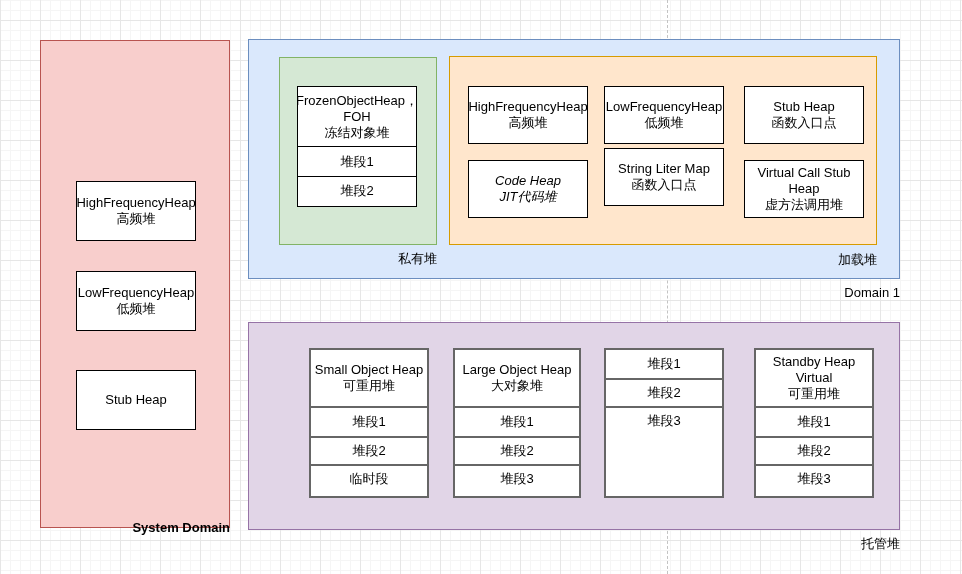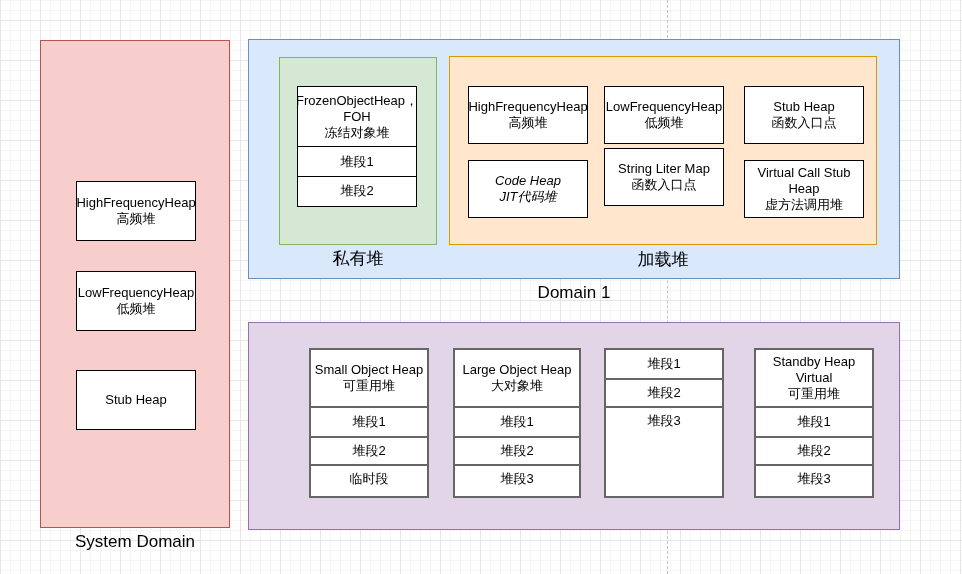--- a/index.html
+++ b/index.html
@@ -31,21 +31,21 @@
   .c-orange { background:#FFE6CC; border:1px solid #D79B00; }
   .c-purple { background:#E1D5E7; border:1px solid #9673A6; }
   .wbox {
     position:absolute; box-sizing:border-box;
     background:#ffffff; border:1px solid #000000;
     display:flex; flex-direction:column; align-items:center; justify-content:center;
     text-align:center; font-size:13px; line-height:16px;
   }
   .ext-label {
     position:absolute; box-sizing:border-box;
-    text-align:center; font-size:17px; line-height:16px; height:16px;
+    text-align:right; font-size:13px; line-height:16px; height:16px;
   }
   
   .tbl-black {
     position:absolute; box-sizing:border-box;
     background:#ffffff; border:1px solid #000000;
   }
   .tbl-black .hdr {
     box-sizing:border-box; height:60px; border-bottom:1px solid #000;
     display:flex; flex-direction:column; align-items:center; justify-content:center;
     text-align:center; font-size:13px; line-height:16px;
@@ -86,21 +86,21 @@
       <span>高频堆</span>
     </div>
     <div class="wbox" style="left:35px; top:230px; width:120px; height:60px;">
       <span>LowFrequencyHeap</span>
       <span>低频堆</span>
     </div>
     <div class="wbox" style="left:35px; top:329px; width:120px; height:60px;">
       <span>Stub Heap</span>
     </div>
   </div>
-  <div class="ext-label" style="left:40px; top:534px; width:190px;">System Domain</div>
+  <div class="ext-label" style="left:40px; top:520px; width:190px;font-weight:bold;">System Domain</div>
 
   <div class="container c-blue" style="left:248px; top:39px; width:652px; height:240px;">
 
     <div class="container c-green" style="left:30px; top:17px; width:158px; height:188px;">
       <div class="tbl-black" style="left:17px; top:28px; width:120px; height:121px;">
         <div class="hdr">
           <span>FrozenObjectHeap，</span>
           <span>FOH</span>
           <span>冻结对象堆</span>
         </div>
@@ -200,14 +200,15 @@
           <span>堆段1</span>
         </div>
       <div class="row">
           <span>堆段2</span>
         </div>
       <div class="row">
           <span>堆段3</span>
         </div>
     </div>
   </div>
+  <div class="ext-label" style="left:248px; top:536px; width:652px;">托管堆</div>
 
 </div>
 
 </body></html>

